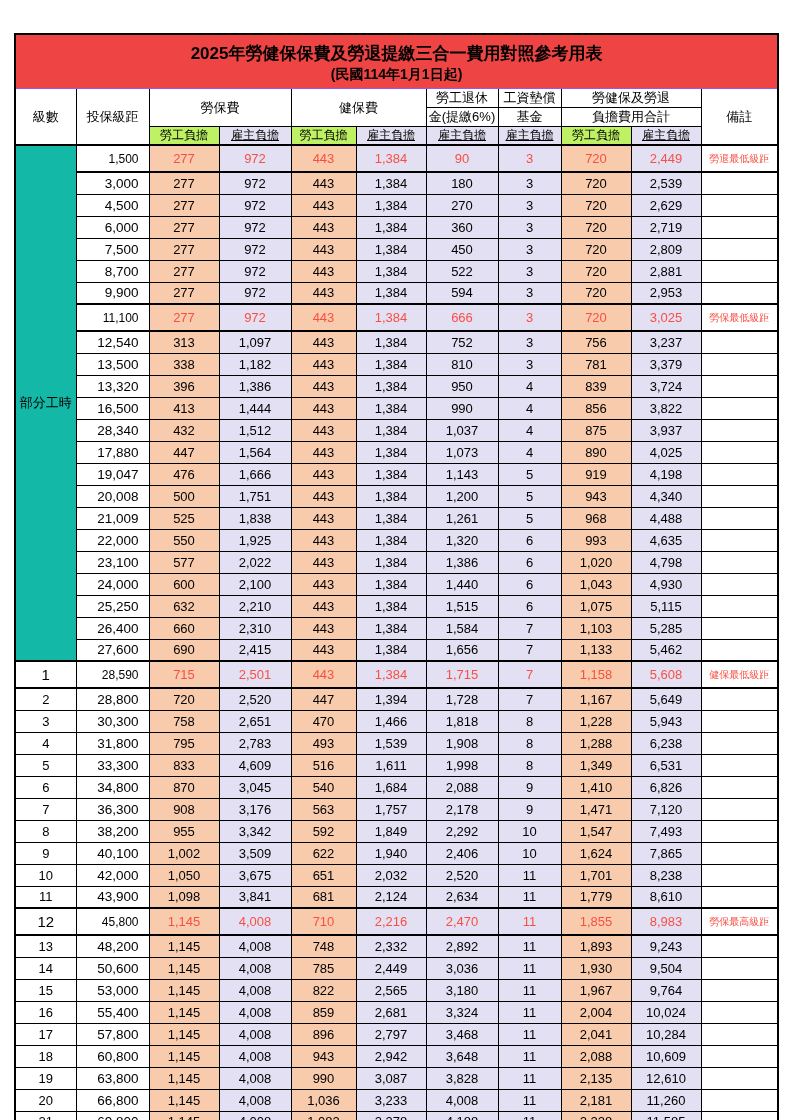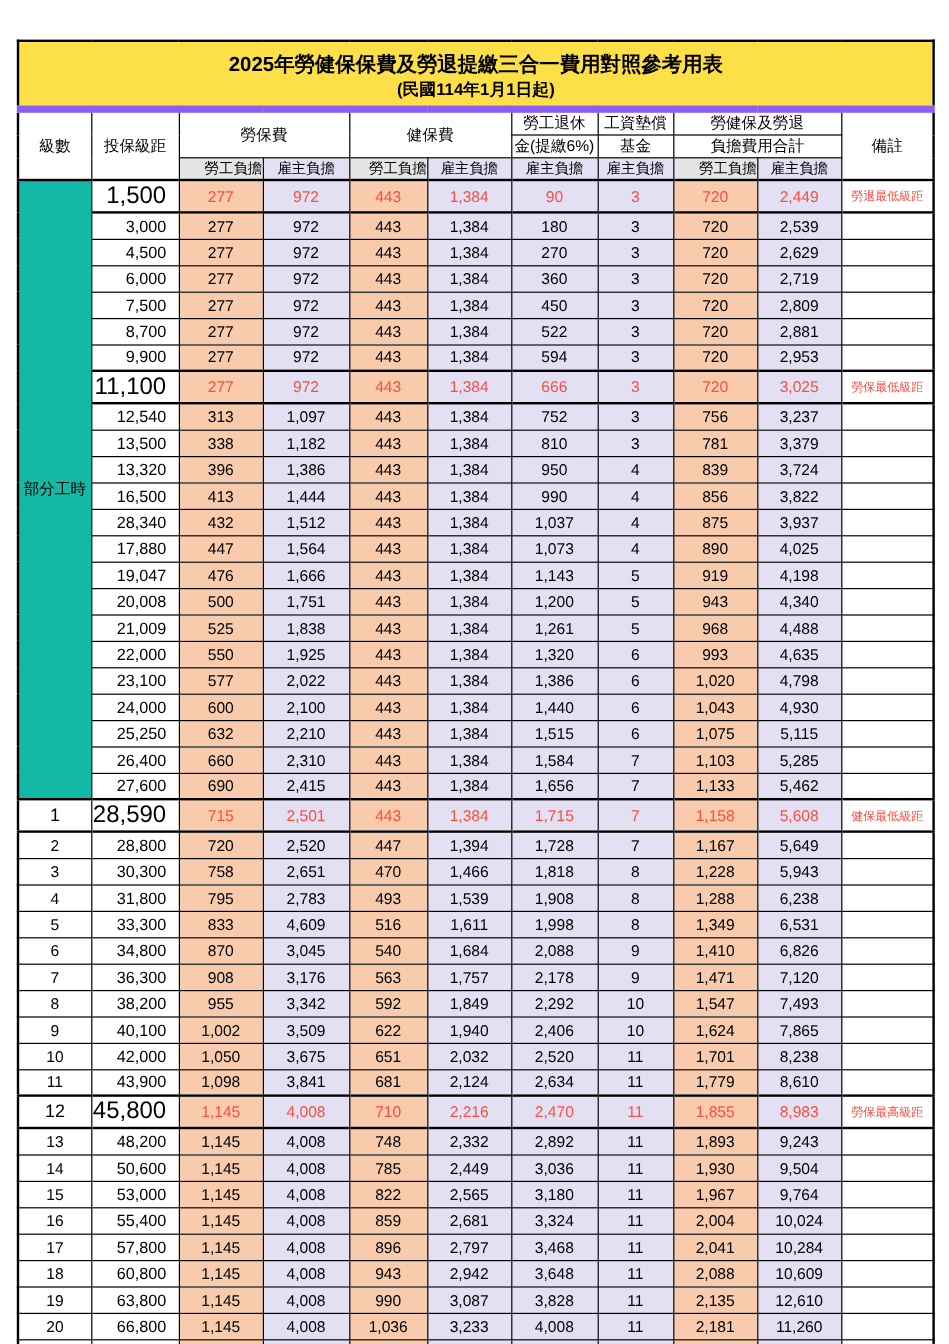--- a/index.html
+++ b/index.html
@@ -10,43 +10,43 @@
   }
   table.main{
     border-collapse:collapse;table-layout:fixed;width:763px;
     border:2px solid #000;
   }
   th,td{
     border:1px solid #000;text-align:center;vertical-align:middle;
     padding:0;overflow:hidden;white-space:nowrap;color:#000;
   }
   
-  tr.title-row th{border-bottom:6px solid #8b5cf6;height:53px;background:#fde047;}
+  tr.title-row th{border-bottom:1px solid #8b5cf6;height:53px;background:#ef4444;}
   .t1{font-size:17px;font-weight:bold;line-height:1.6;}
   .t2{font-size:14px;font-weight:bold;line-height:1.1;}
   
   tr.h1 th,tr.h2 th{font-size:13px;font-weight:normal;height:18px;}
   tr.h3 th{font-size:12px;font-weight:normal;height:17px;border-bottom:2px solid #000;}
   
   tbody tr{height:22px;}
   tbody td{font-size:13px;}
   td.bracket{text-align:right;padding-right:10px;font-size:13.5px;}
   td.orange{background:#F8CBAD;}
   td.lav{background:#E2E0F2;}
-  th.orange{background:#e5e5e5;text-align:right;}
-  th.lav{background:#E2E0F2;}
+  th.orange{background:#bef264;}
+  th.lav{background:#E2E0F2;text-decoration:underline;}
   td.note{font-size:10px;color:#000;}
   td.ptcell{font-size:13px;background:#14b8a6;}
   
   tbody tr.hl{height:27px;}
   tbody tr.hl td{border-top:2px solid #000;border-bottom:2px solid #000;}
   tbody tr.hl td.orange,
   tbody tr.hl td.lav,
   tbody tr.hl td.note{color:#F94F43;}
-  tbody tr.hl td.bracket{font-size:20px;text-align:right;}
+  tbody tr.hl td.bracket{font-size:12px;text-align:right;}
   tbody tr.hl td.lvl{font-size:15px;}
   td.lvl{font-size:13px;}
 </style>
 </head>
 <body>
 
 <div class="page">
   <table class="main">
     <colgroup>
       <col style="width:61px">

